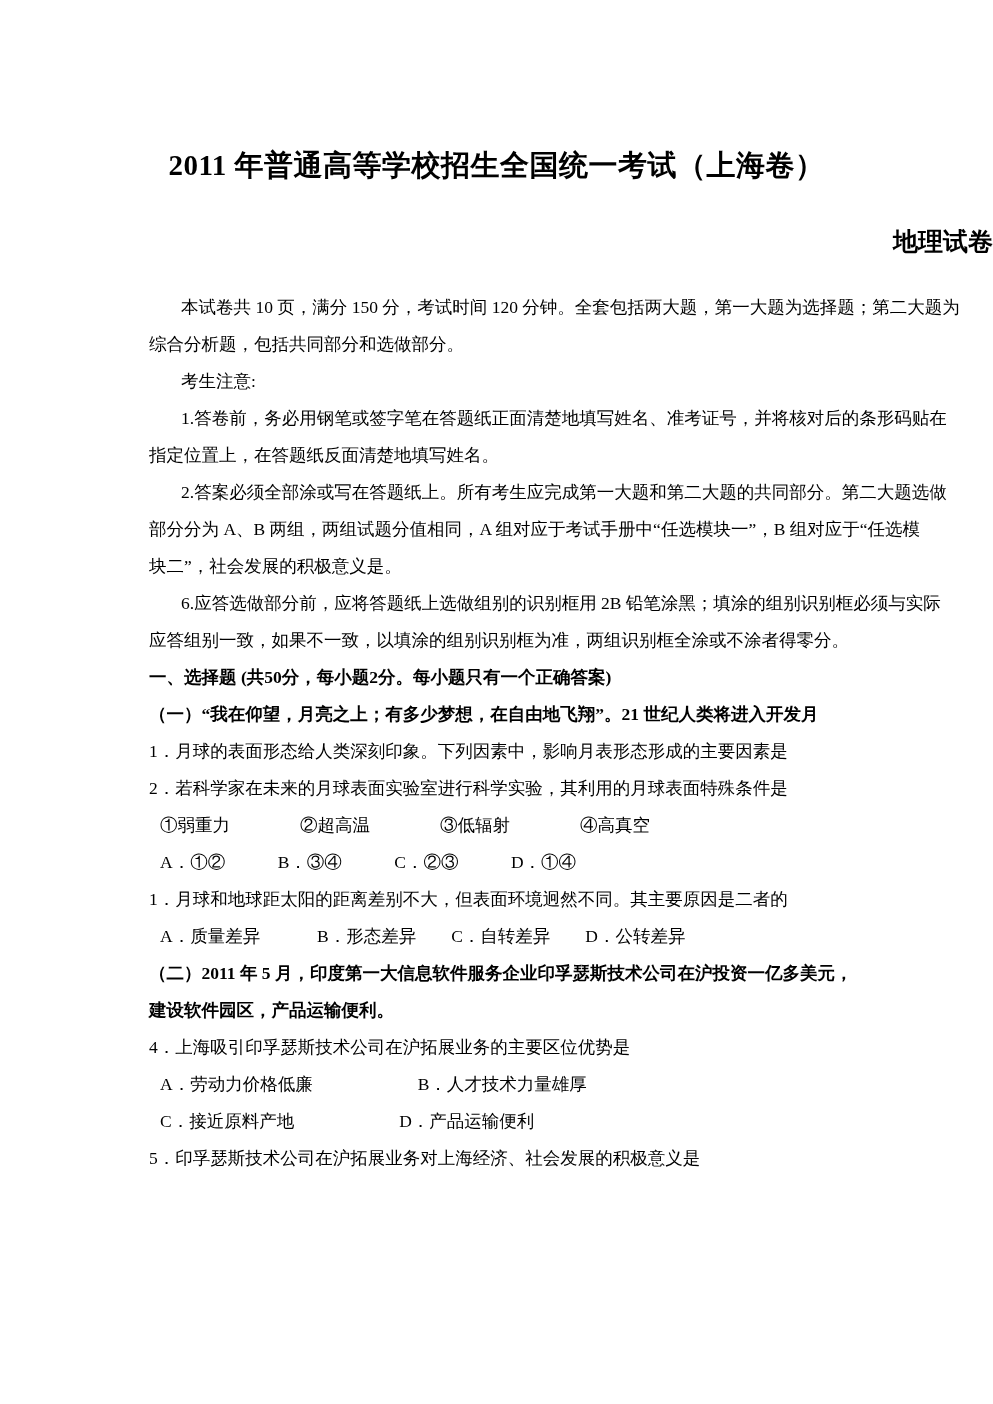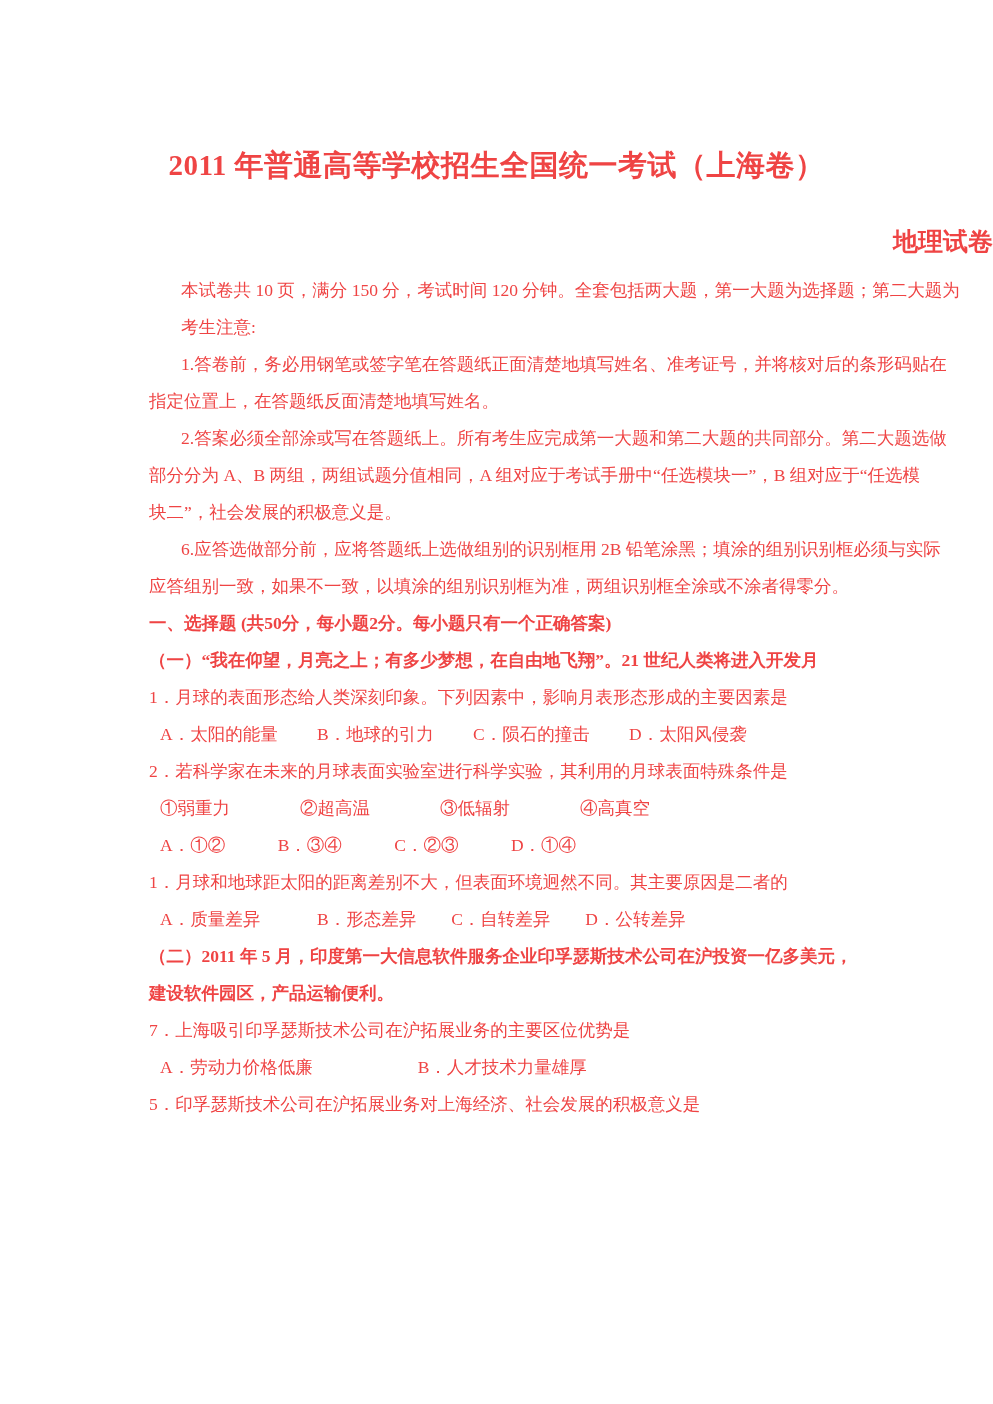--- a/index.html
+++ b/index.html
@@ -5,21 +5,21 @@
   html, body {
     margin: 0;
     padding: 0;
     background: #ffffff;
   }
   .doc {
     position: relative;
     width: 993px;
     height: 1404px;
     background: #ffffff;
-    color: #ef4444;
+    color: #000000;
     font-family: "Liberation Serif", "DejaVu Serif", serif;
     overflow: hidden;
   }
   .title {
     position: absolute;
     top: 146px;
     left: 0;
     width: 100%;
     text-align: center;
     font-size: 29px;
@@ -32,21 +32,21 @@
     top: 225px;
     left: 0;
     width: 100%;
     text-align: right;
     font-size: 25px;
     font-weight: 700;
     white-space: pre;
   }
   .content {
     position: absolute;
-    top: 272px;
+    top: 289px;
     left: 149px;
     width: 780px;
   }
   .line {
     height: 37px;
     line-height: 37px;
     font-size: 17.5px;
     white-space: pre;
   }
   .indent { padding-left: 32px; }
@@ -54,36 +54,37 @@
   .bold   { font-weight: 700; }
 </style>
 </head>
 <body>
 
 <div class="doc">
   <div class="title">2011 年普通高等学校招生全国统一考试（上海卷）</div>
   <div class="subtitle">地理试卷</div>
   <div class="content">
       <div class="line indent">本试卷共 10 页，满分 150 分，考试时间 120 分钟。全套包括两大题，第一大题为选择题；第二大题为</div>
+      <div class="line">综合分析题，包括共同部分和选做部分。</div>
       <div class="line indent">考生注意:</div>
       <div class="line indent">1.答卷前，务必用钢笔或签字笔在答题纸正面清楚地填写姓名、准考证号，并将核对后的条形码贴在</div>
       <div class="line">指定位置上，在答题纸反面清楚地填写姓名。</div>
       <div class="line indent">2.答案必须全部涂或写在答题纸上。所有考生应完成第一大题和第二大题的共同部分。第二大题选做</div>
       <div class="line">部分分为 A、B 两组，两组试题分值相同，A 组对应于考试手册中“任选模块一”，B 组对应于“任选模</div>
       <div class="line">块二”，社会发展的积极意义是。</div>
       <div class="line indent">6.应答选做部分前，应将答题纸上选做组别的识别框用 2B 铅笔涂黑；填涂的组别识别框必须与实际</div>
       <div class="line">应答组别一致，如果不一致，以填涂的组别识别框为准，两组识别框全涂或不涂者得零分。</div>
       <div class="line bold">一、选择题 (共50分，每小题2分。每小题只有一个正确答案)</div>
       <div class="line bold">（一）“我在仰望，月亮之上；有多少梦想，在自由地飞翔”。21 世纪人类将进入开发月</div>
       <div class="line">1．月球的表面形态给人类深刻印象。下列因素中，影响月表形态形成的主要因素是</div>
-      <div class="line option">A．太阳的能量　　 B．地球的引力　　 C．陨石的撞击　　 D．太阳风侵袭</div>
       <div class="line">2．若科学家在未来的月球表面实验室进行科学实验，其利用的月球表面特殊条件是</div>
       <div class="line option">①弱重力　　　　②超高温　　　　③低辐射　　　　④高真空</div>
       <div class="line option">A．①②　　　B．③④　　　C．②③　　　D．①④</div>
       <div class="line">1．月球和地球距太阳的距离差别不大，但表面环境迥然不同。其主要原因是二者的</div>
       <div class="line option">A．质量差异　　　 B．形态差异　　C．自转差异　　D．公转差异</div>
       <div class="line bold">（二）2011 年 5 月，印度第一大信息软件服务企业印孚瑟斯技术公司在沪投资一亿多美元，</div>
       <div class="line bold">建设软件园区，产品运输便利。</div>
-      <div class="line">7．上海吸引印孚瑟斯技术公司在沪拓展业务的主要区位优势是</div>
+      <div class="line">4．上海吸引印孚瑟斯技术公司在沪拓展业务的主要区位优势是</div>
       <div class="line option">A．劳动力价格低廉　　　　　　B．人才技术力量雄厚</div>
+      <div class="line option">C．接近原料产地　　　　　　D．产品运输便利</div>
       <div class="line">5．印孚瑟斯技术公司在沪拓展业务对上海经济、社会发展的积极意义是</div>
     </div>
 </div>
 
 </body></html>

